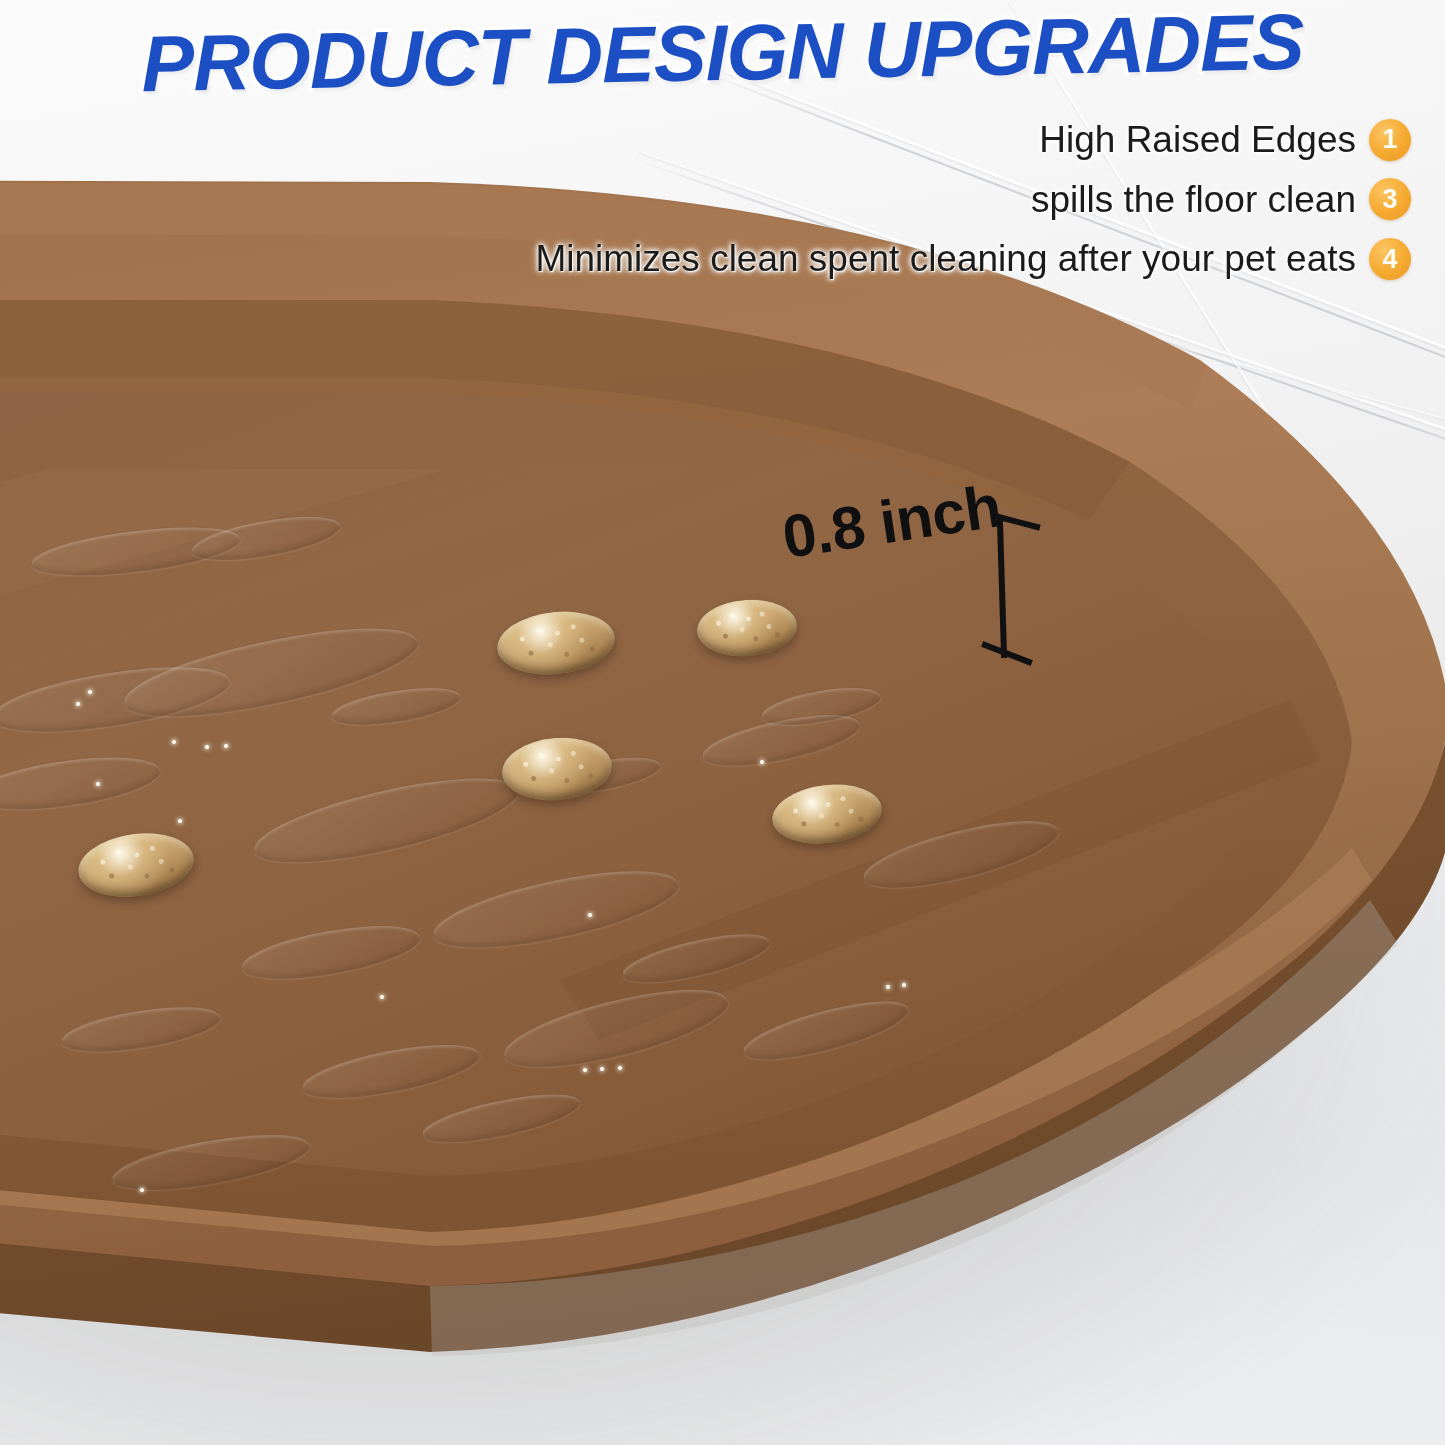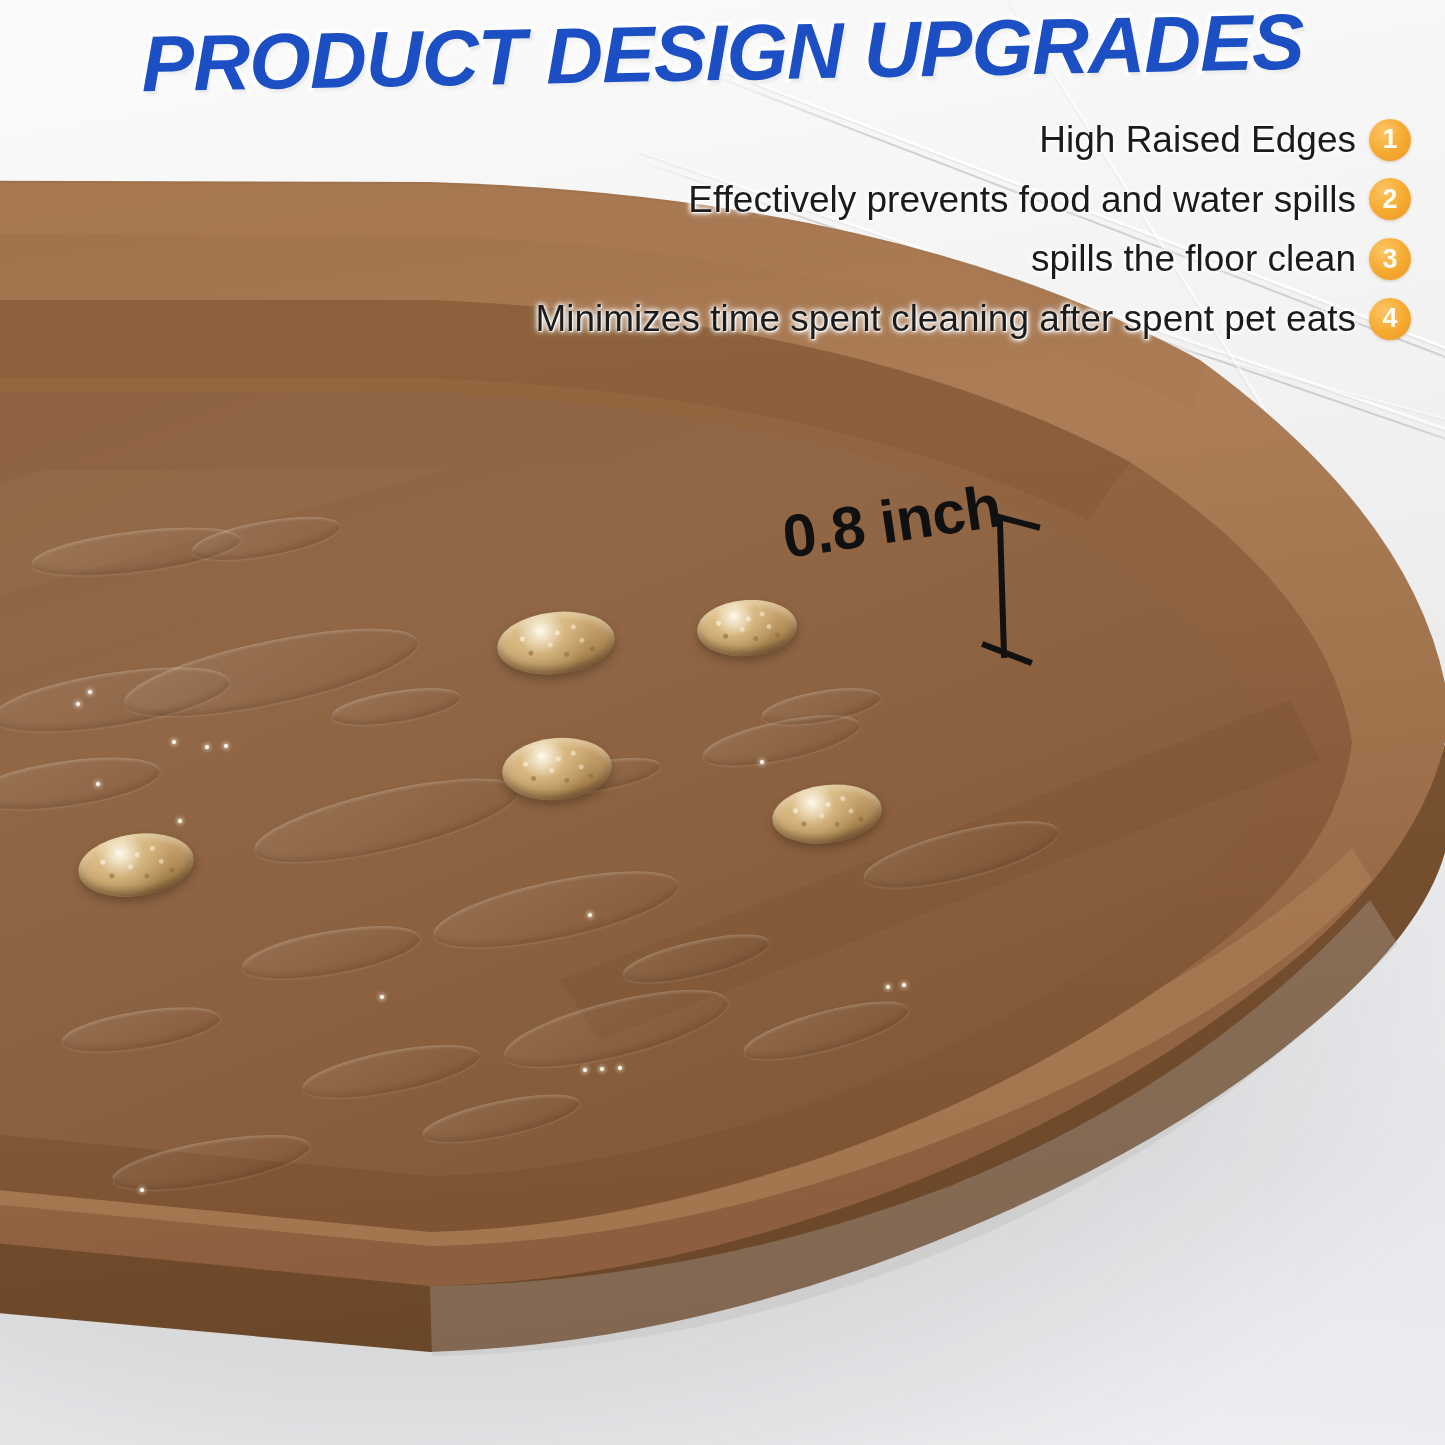--- a/index.html
+++ b/index.html
@@ -373,32 +373,28 @@
 
   <div id="headline">PRODUCT DESIGN UPGRADES</div>
 
   <div id="feature-list">
 
     <div class="feature-row">
       <span class="feature-text">High Raised Edges</span>
       <span class="feature-badge">1</span>
     </div>
 
-    <div class="feature-row">
-      <span class="feature-text">Effectively prevents food and water spills</span>
-      <span class="feature-badge">2</span>
-    </div>
 
     <div class="feature-row">
       <span class="feature-text">spills the floor clean</span>
       <span class="feature-badge">3</span>
     </div>
 
     <div class="feature-row">
-      <span class="feature-text">Minimizes time spent cleaning after spent pet eats</span>
+      <span class="feature-text">Minimizes clean spent cleaning after your pet eats</span>
       <span class="feature-badge">4</span>
     </div>
 
   </div>
 
   <div id="dimension-label">0.8 inch</div>
 
 </div>
 
 </body></html>

